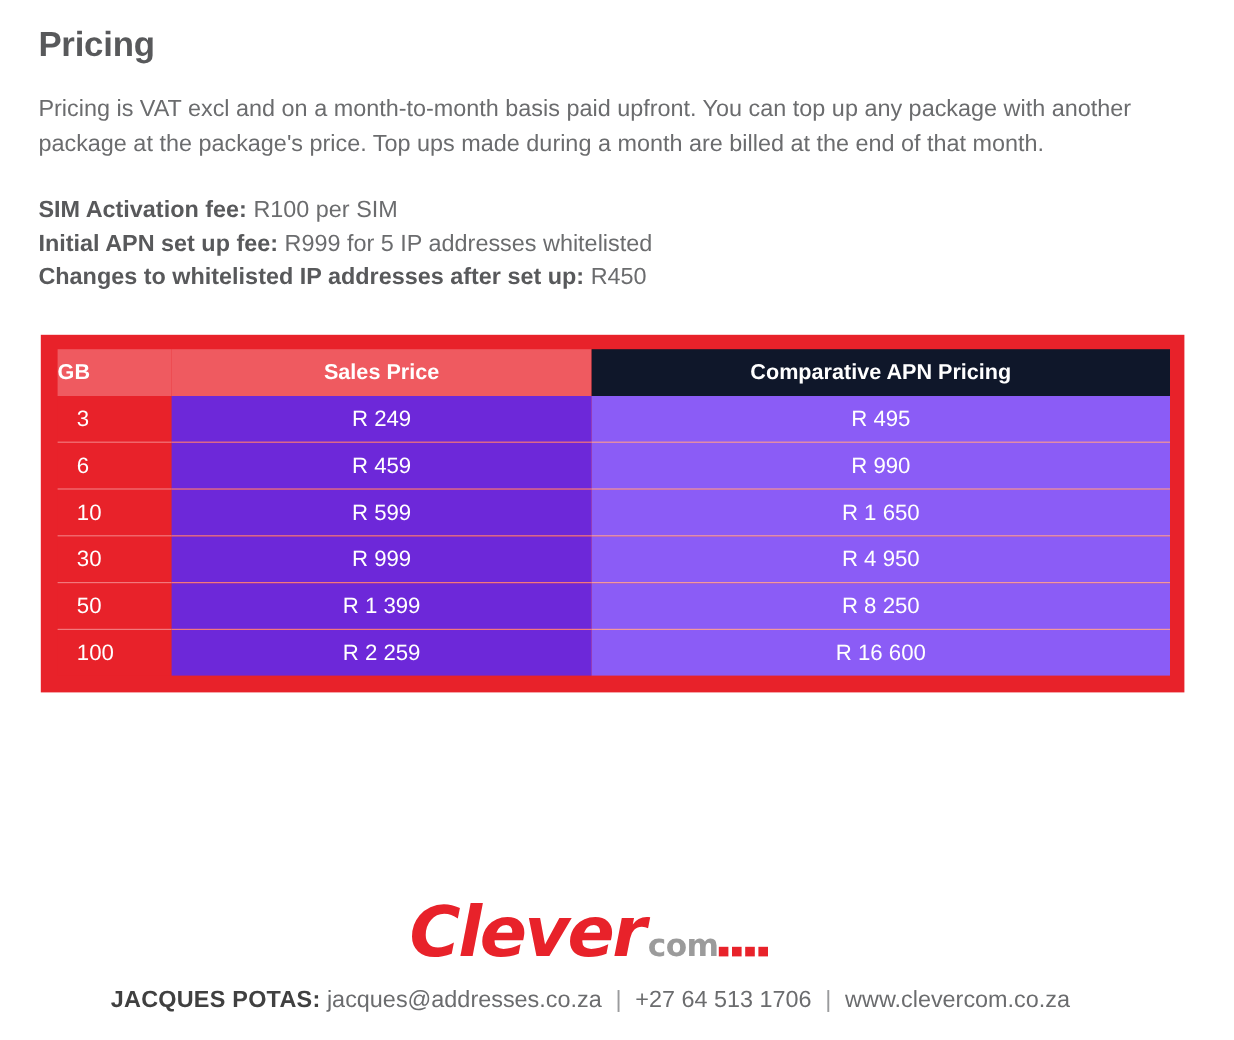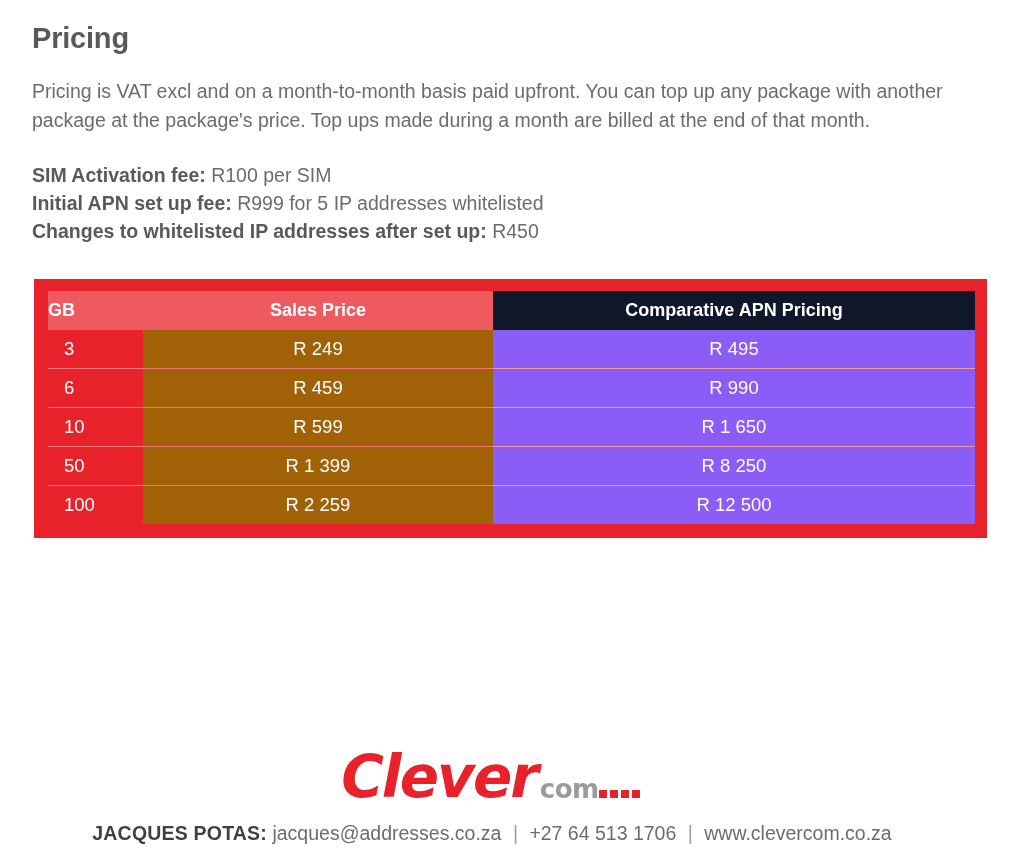--- a/index.html
+++ b/index.html
@@ -83,21 +83,21 @@
     padding: 8px 0;
     text-align: center;
     border-bottom: 1px solid #f2787c;
   }
   table.pricing td.col-gb {
     text-align: left;
     padding-left: 16px;
     background: #e8222a;
   }
   table.pricing td.col-sales {
-    background: #a16207;
+    background: #6d28d9;
   }
   table.pricing td.col-apn {
     background: #8b5cf6;
     border-bottom: 1px solid #f3999c;
   }
   table.pricing tbody tr:last-child td {
     border-bottom: none;
   }
   col.c-gb { width: 95px; }
   col.c-sales { width: 350px; }
@@ -220,28 +220,33 @@
           <td class="col-gb">6</td>
           <td class="col-sales">R 459</td>
           <td class="col-apn">R 990</td>
         </tr>
         <tr>
           <td class="col-gb">10</td>
           <td class="col-sales">R 599</td>
           <td class="col-apn">R 1 650</td>
         </tr>
         <tr>
+          <td class="col-gb">30</td>
+          <td class="col-sales">R 999</td>
+          <td class="col-apn">R 4 950</td>
+        </tr>
+        <tr>
           <td class="col-gb">50</td>
           <td class="col-sales">R 1 399</td>
           <td class="col-apn">R 8 250</td>
         </tr>
         <tr>
           <td class="col-gb">100</td>
           <td class="col-sales">R 2 259</td>
-          <td class="col-apn">R 12 500</td>
+          <td class="col-apn">R 16 600</td>
         </tr>
       </tbody>
     </table>
   </div>
 
   <div class="footer">
     <div class="logo">
       <span class="logo-word">Clever</span><span class="logo-com"><span class="logo-com-text">com</span><span class="logo-dots"><span></span><span></span><span></span><span></span></span></span>
     </div>
     <div class="contact">

